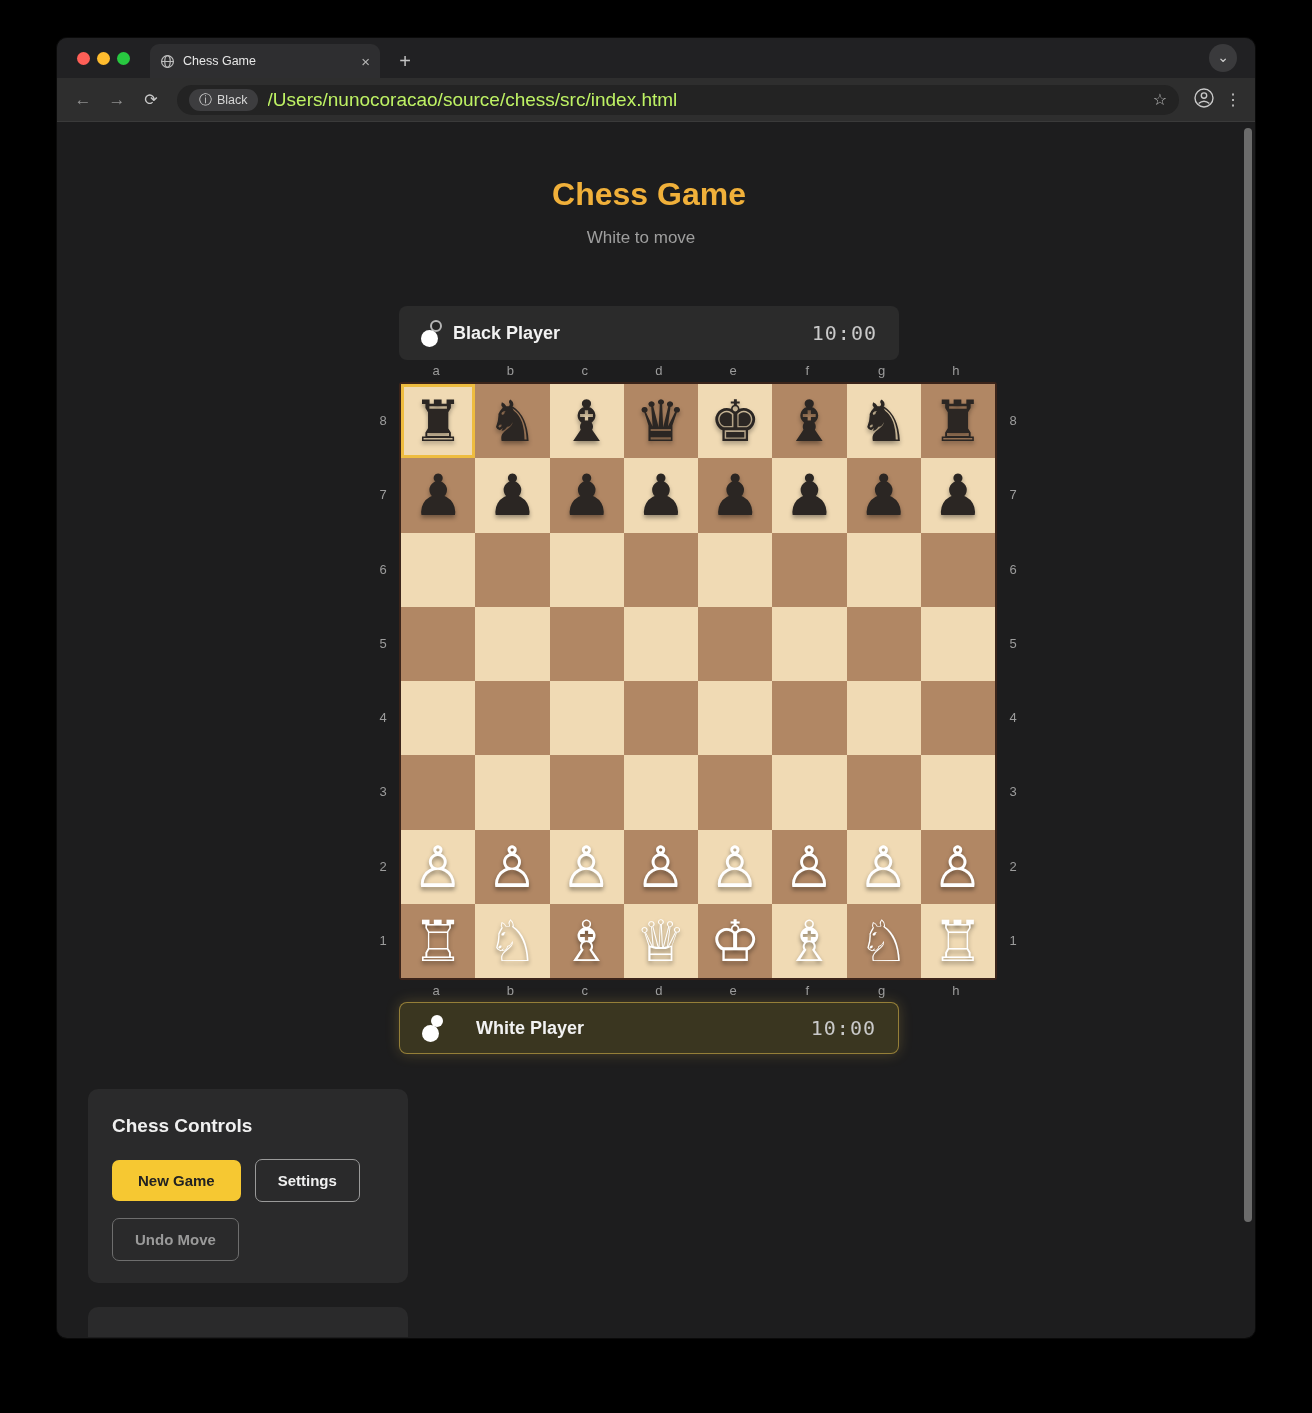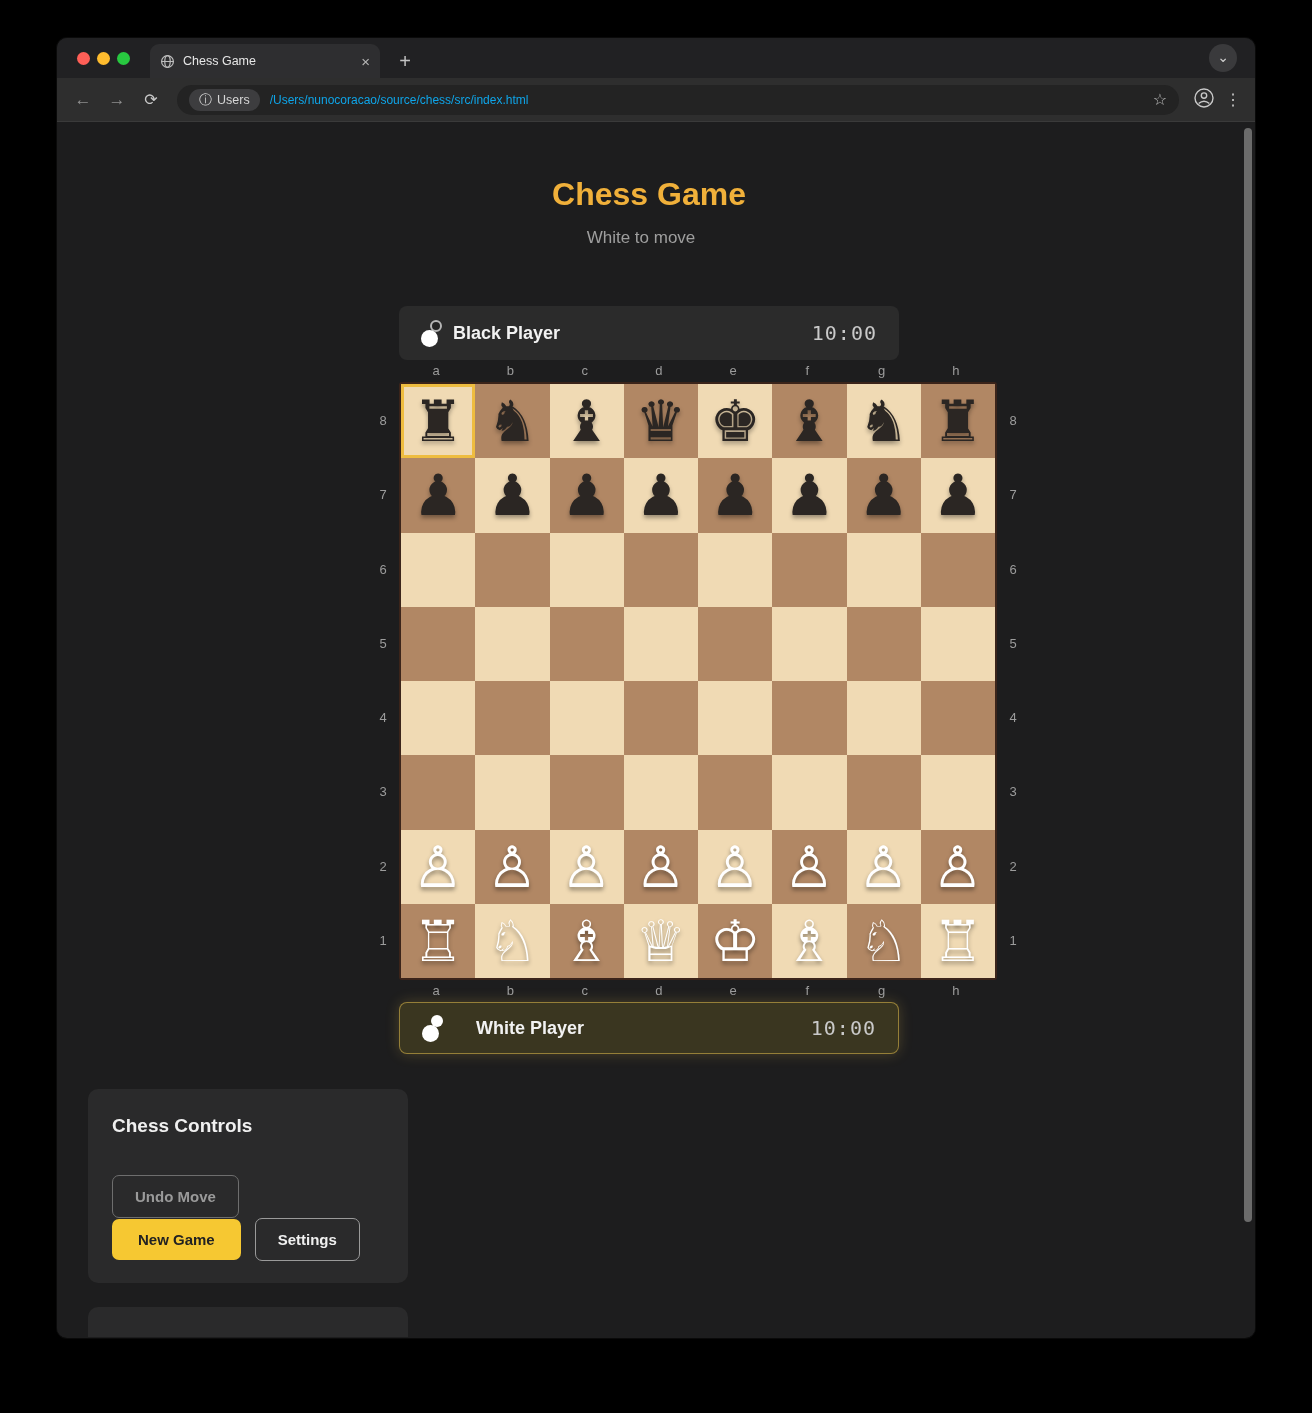--- a/index.html
+++ b/index.html
@@ -20,21 +20,21 @@
   .newtab{position:absolute;left:334px;top:9px;width:28px;height:28px;color:#c3c3c3;font-size:20px;line-height:28px;text-align:center;}
   .tabsearch{position:absolute;right:18px;top:6px;width:28px;height:28px;border-radius:50%;background:#3a3a3c;color:#cfcfcf;text-align:center;font-size:14px;line-height:26px;}
 
   
   .toolbar{position:relative;height:44px;background:#2e2e2e;border-bottom:1px solid #3a3a3a;display:flex;align-items:center;padding:0 12px;gap:6px;}
   .navbtn{width:28px;height:28px;text-align:center;line-height:28px;font-size:17px;color:#8f8f8f;}
   .navbtn.reload{color:#c8c8c8;font-size:16px;}
   .urlbar{flex:1;height:30px;background:#232323;border-radius:15px;display:flex;align-items:center;padding:0 12px;gap:10px;margin:0 6px;}
   .filechip{display:flex;align-items:center;gap:5px;background:#3d3d3f;border-radius:11px;height:22px;padding:0 10px;color:#d6d6d6;font-size:12.5px;}
   .filechip .i-ico{font-size:13px;color:#cfcfcf;}
-  .url-text{flex:1;font-size:12px;color:#0ea5e9;white-space:nowrap;overflow:hidden;}
+  .url-text{flex:1;font-size:19px;color:#bef264;white-space:nowrap;overflow:hidden;}
   .star{color:#bfbfbf;font-size:16px;}
   .avatar-ico,.menu-ico{color:#c8c8c8;}
   .avatar-ico{width:26px;text-align:center;}
   .menu-ico{width:20px;text-align:center;font-size:16px;letter-spacing:0;}
 
   
   .page{position:relative;height:1215px;background:#1d1d1e;overflow:hidden;}
   .page-title{position:absolute;top:50px;left:0;right:14px;text-align:center;font-size:32px;line-height:44px;font-weight:bold;color:#f0b03a;}
   .page-sub{position:absolute;top:106px;left:0;right:30px;text-align:center;font-size:17px;color:#9e9e9e;}
 
@@ -101,21 +101,21 @@
     <div class="tabsearch">⌄</div>
   </div>
 
   <div class="toolbar">
     <div class="navbtn">←</div>
     <div class="navbtn">→</div>
     <div class="navbtn reload">⟳</div>
     <div class="urlbar">
       <span class="filechip">
         <span class="i-ico">ⓘ</span>
-        <span>Users</span>
+        <span>Black</span>
       </span>
       <span class="url-text">/Users/nunocoracao/source/chess/src/index.html</span>
       <span class="star">☆</span>
     </div>
     <div class="avatar-ico">
       <svg width="22" height="22" viewBox="0 0 22 22">
         <circle cx="11" cy="11" r="9" fill="none" stroke="#c8c8c8" stroke-width="1.4"></circle>
         <circle cx="11" cy="8.6" r="2.7" fill="none" stroke="#c8c8c8" stroke-width="1.4"></circle>
         <path d="M5.6 16.6 Q11 11.8 16.4 16.6" fill="none" stroke="#c8c8c8" stroke-width="1.4"></path>
       </svg>
@@ -318,24 +318,24 @@
             <span class="body"></span>
           </span>
         <span class="player-name">White Player</span>
         <span class="clock">10:00</span>
       </div>
     </div>
 
     <div class="card controls">
       <h2>Chess Controls</h2>
       <div>
+        <span class="btn primary">New Game</span><span class="btn outline">Settings</span>
+      </div>
+      <div>
         <span class="btn disabled">Undo Move</span>
-      </div>
-      <div>
-        <span class="btn primary">New Game</span><span class="btn outline">Settings</span>
       </div>
     </div>
 
     <div class="card history">
       <h2>Move History</h2>
     </div>
 
     <div class="scroll-thumb"></div>
   </div>
 

